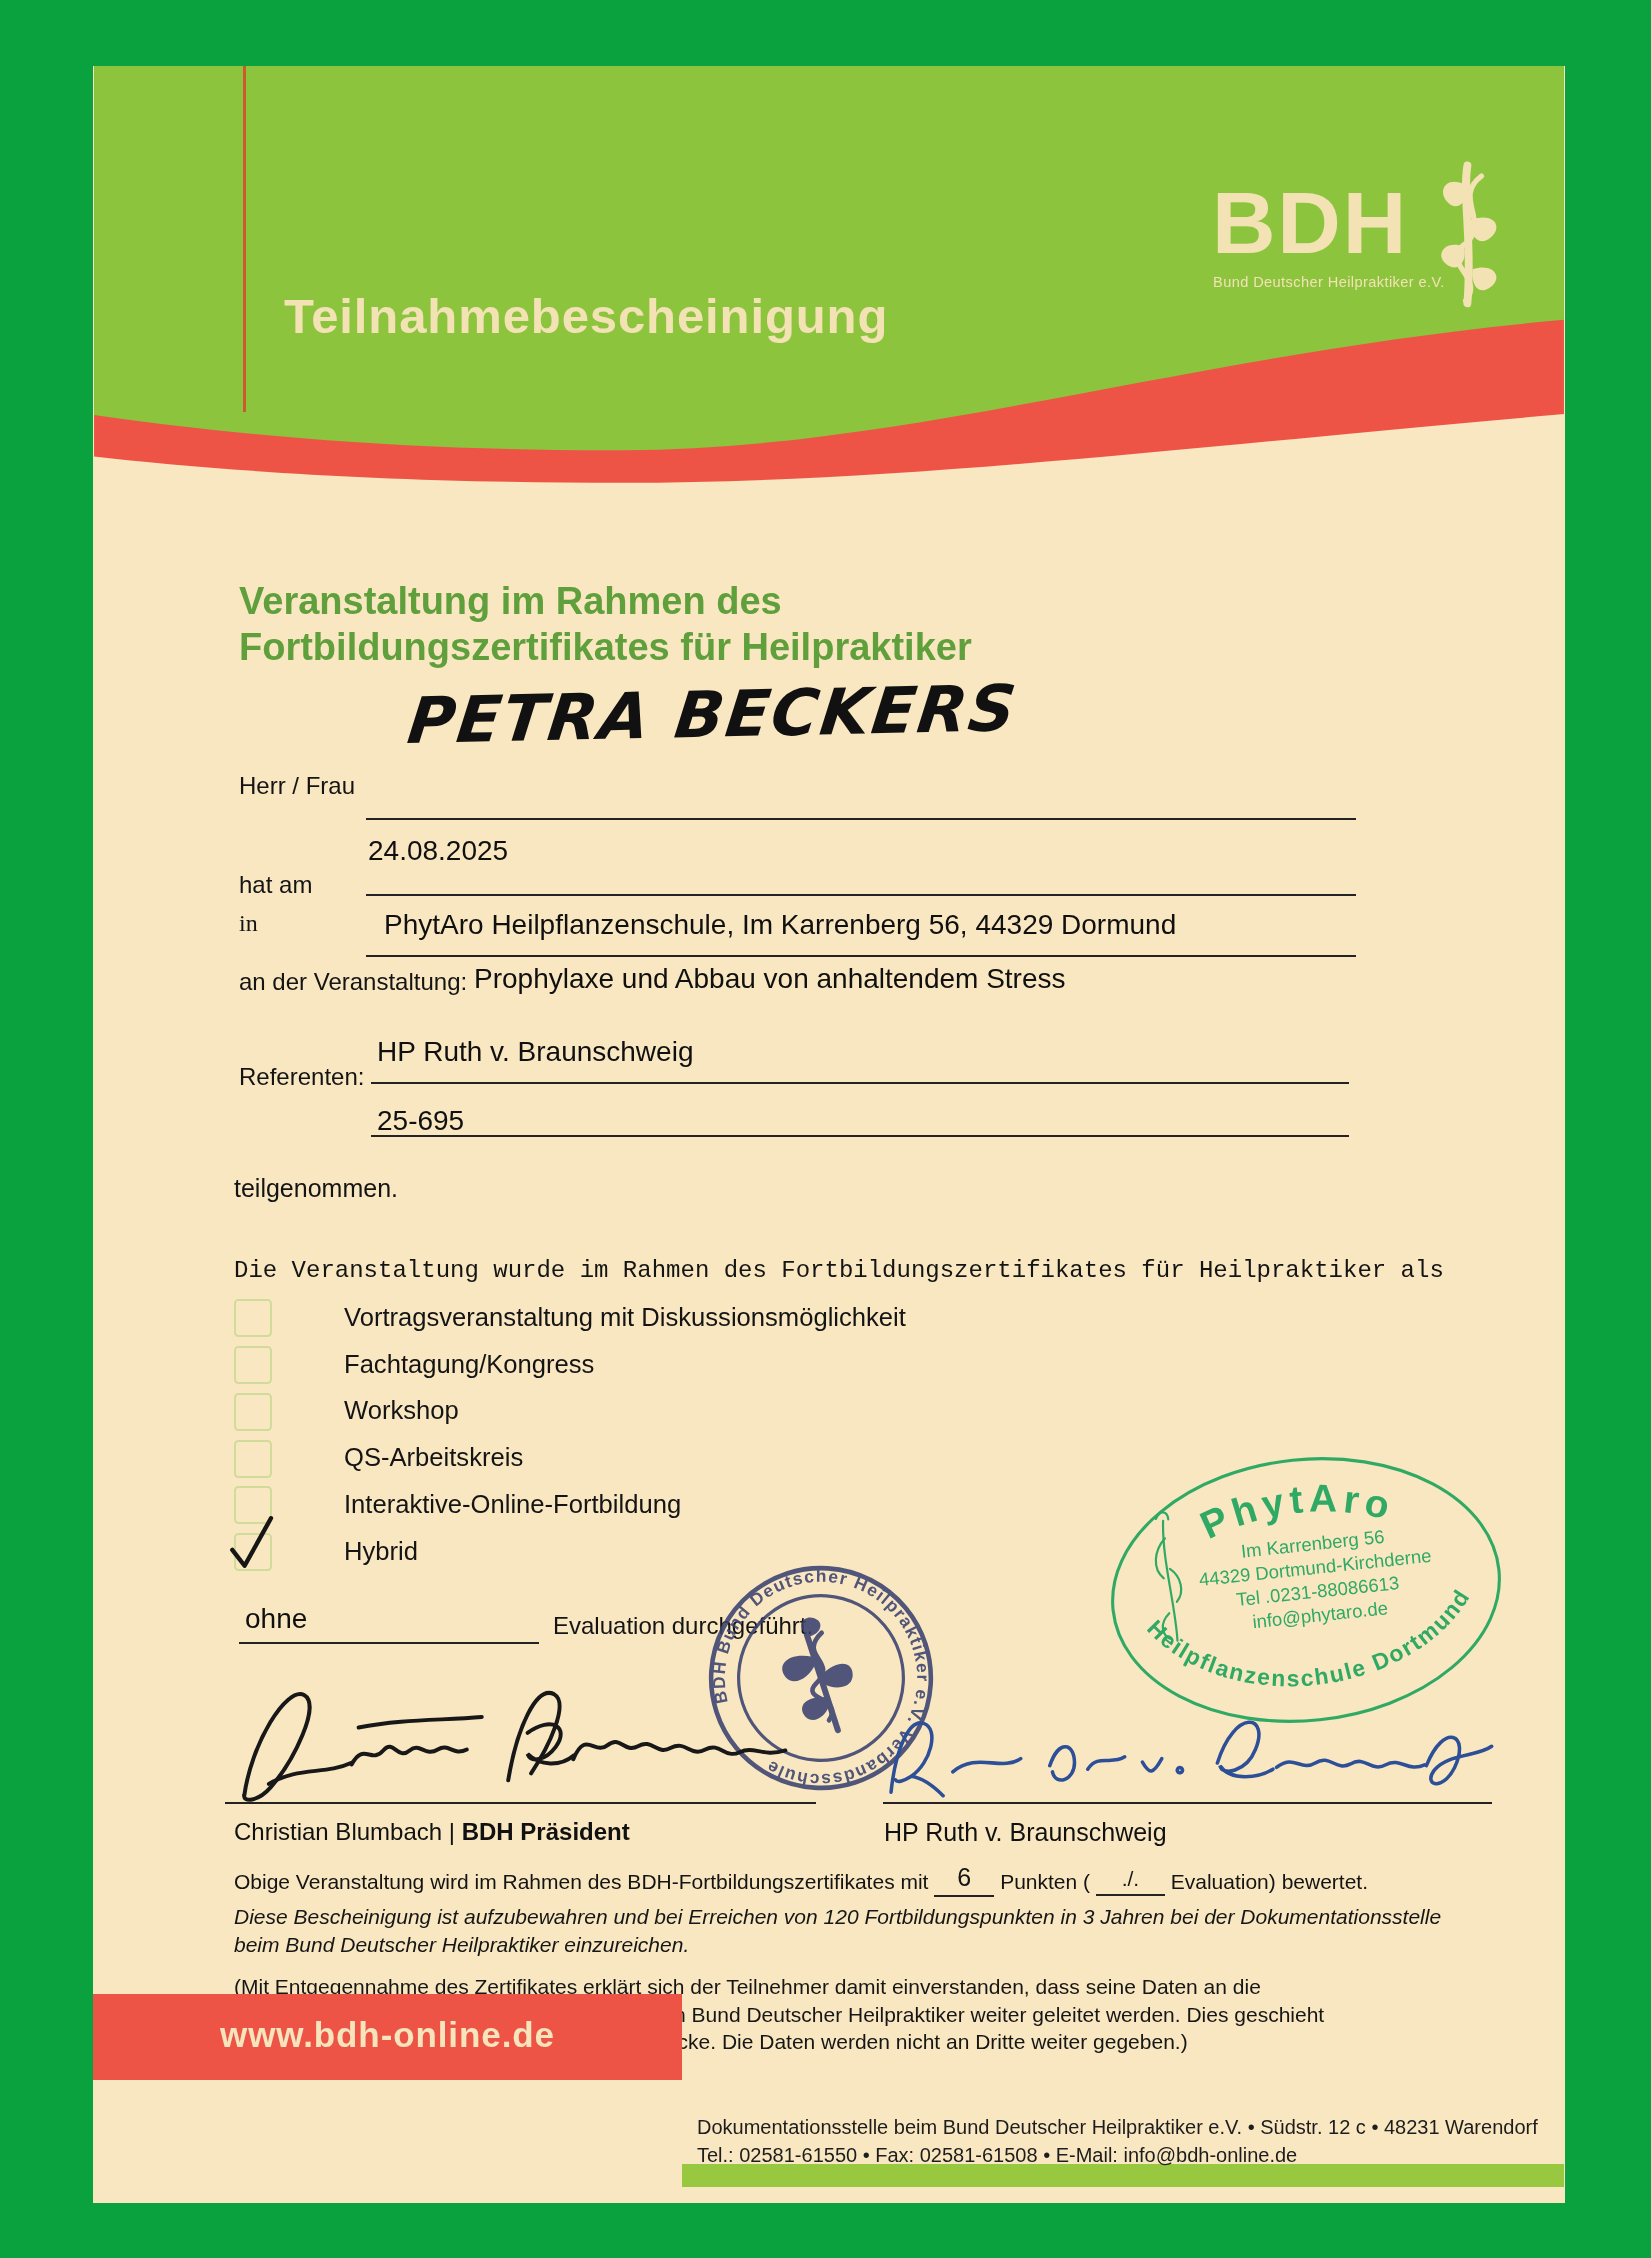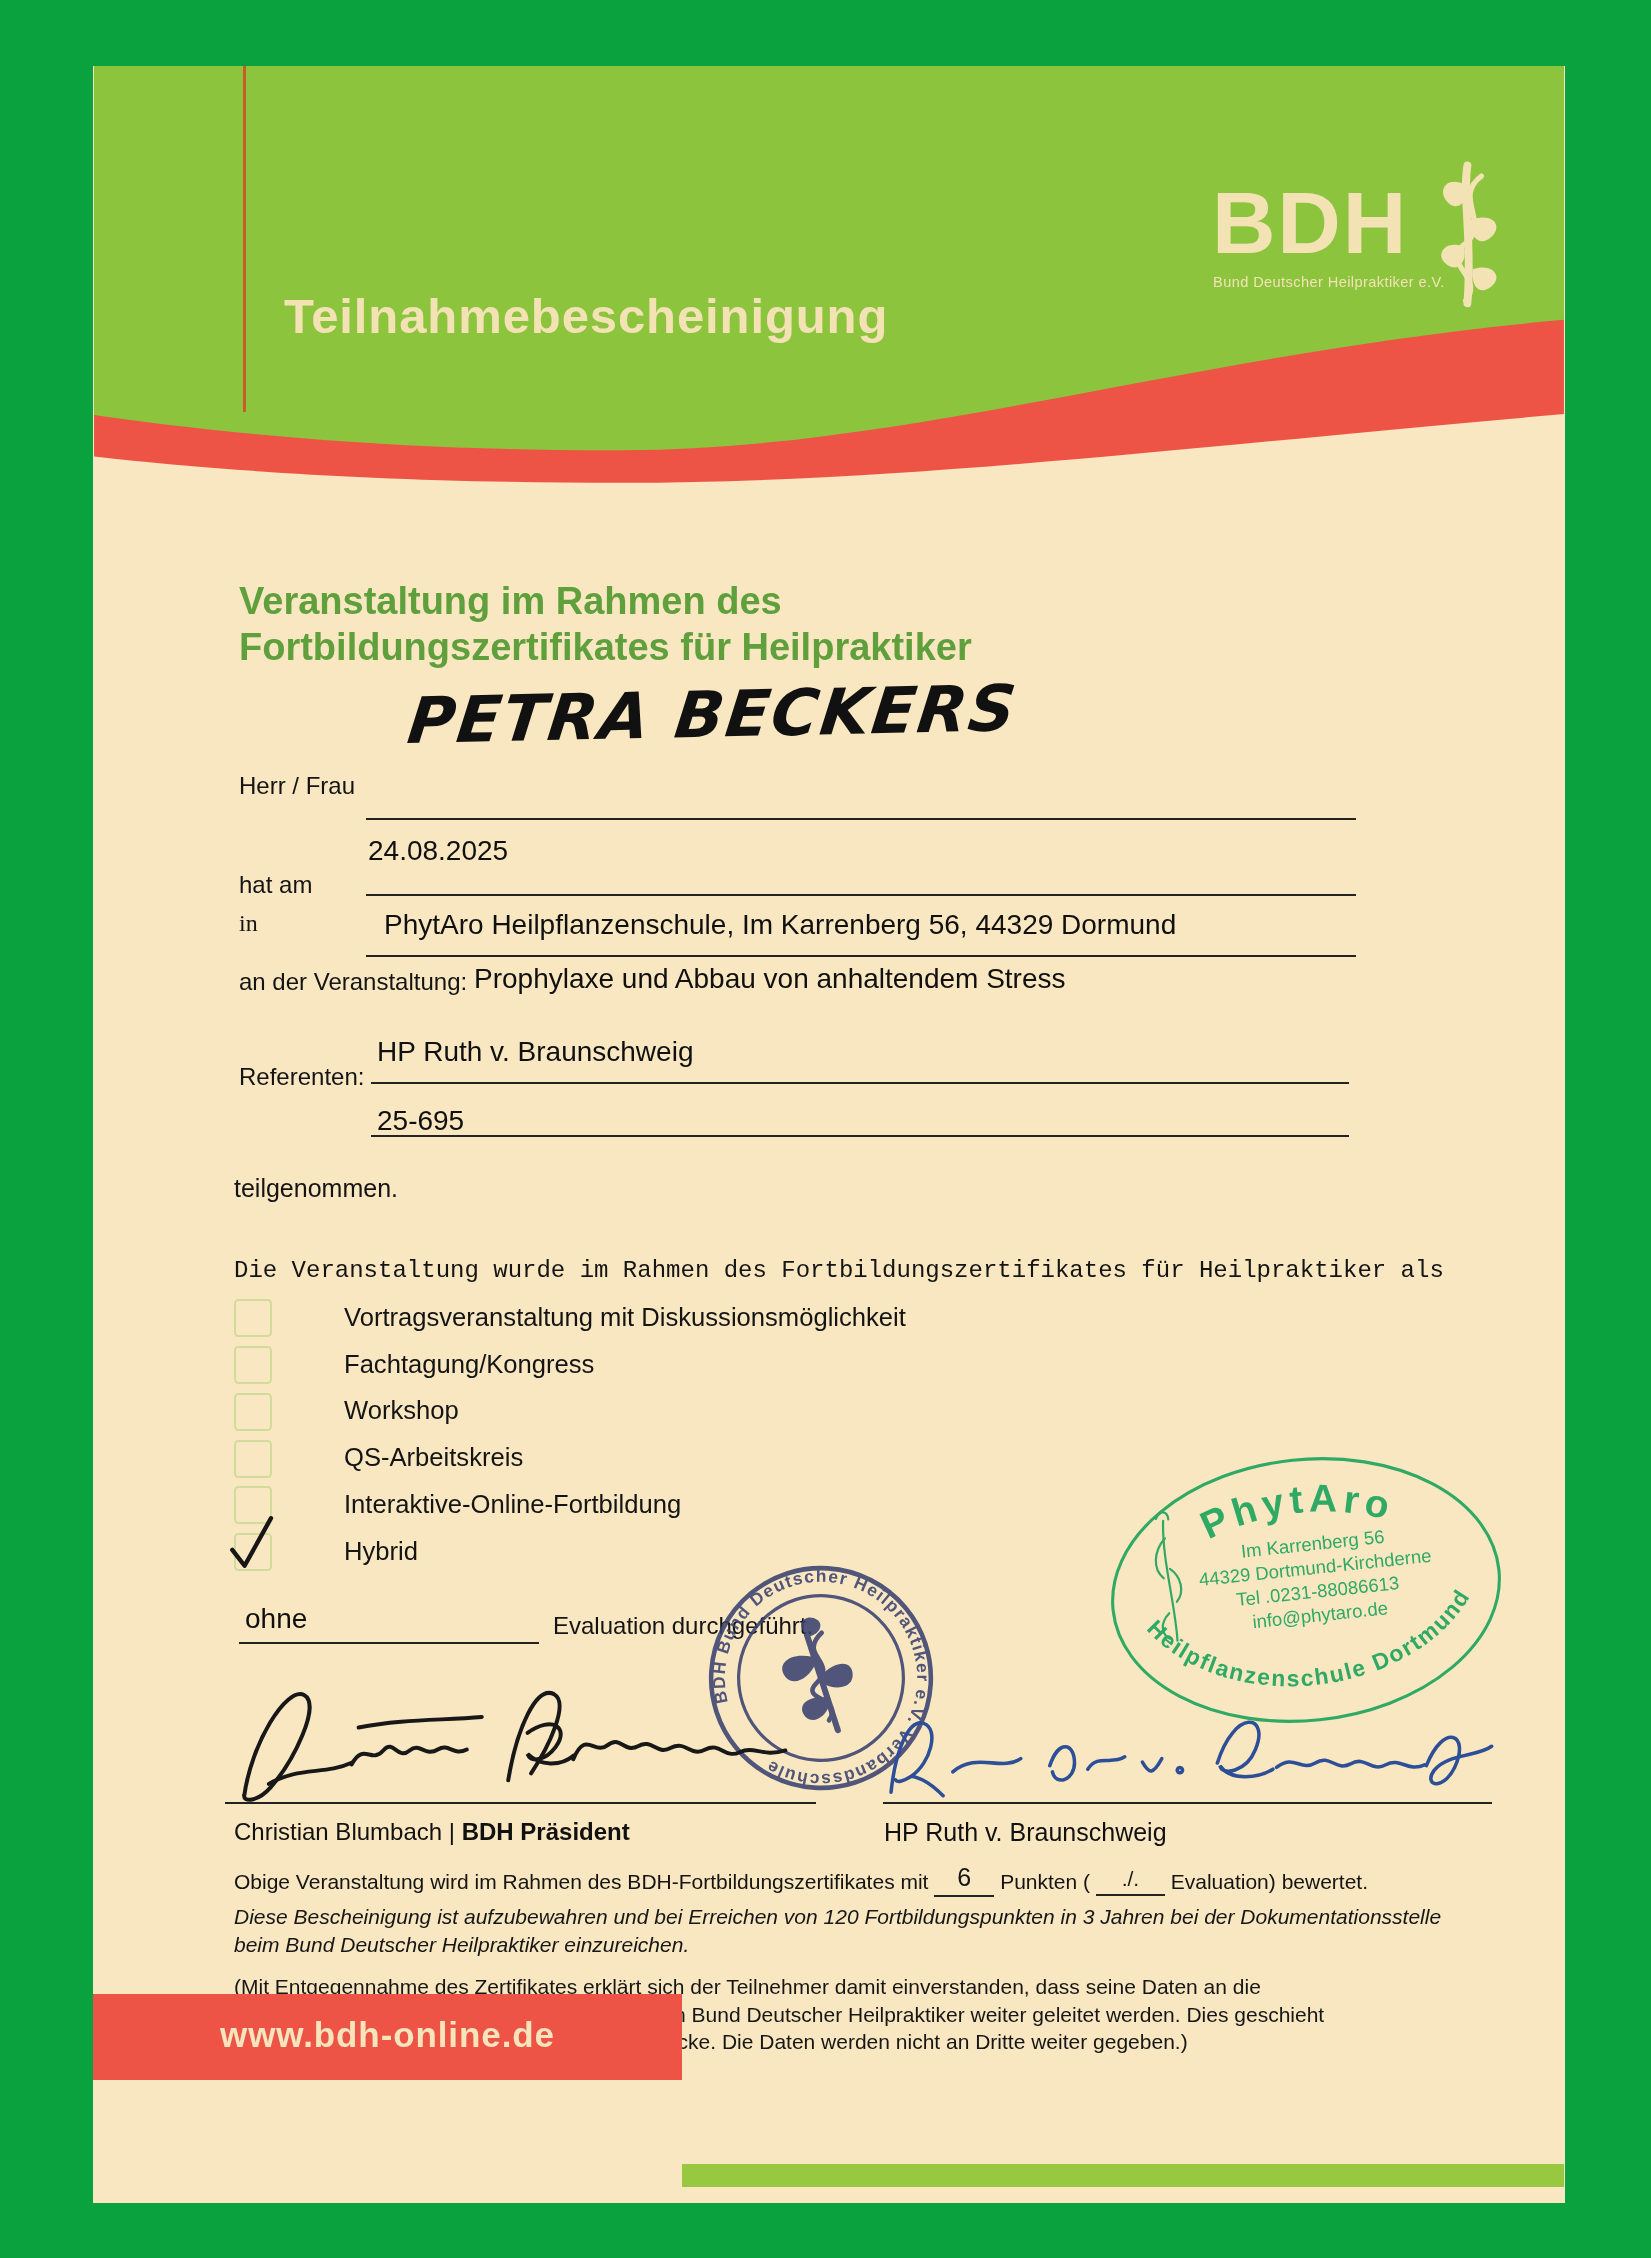--- a/index.html
+++ b/index.html
@@ -210,15 +210,19 @@
     <span>Evaluation) bewertet.</span>
   </div>
 
   <div class="abs par" style="left:141px;top:1837px;width:1226px;font-style:italic;">Diese Bescheinigung ist aufzubewahren und bei Erreichen von 120 Fortbildungspunkten in 3 Jahren bei der Dokumentationsstelle beim Bund Deutscher Heilpraktiker einzureichen.</div>
   <div class="abs par" style="left:141px;top:1907px;width:1226px;">(Mit Entgegennahme des Zertifikates erklärt sich der Teilnehmer damit einverstanden, dass seine Daten an die Dokumentationsstelle Fortbildungszertifikat beim Bund Deutscher Heilpraktiker weiter geleitet werden. Dies geschieht ausschließlich für interne, organisatorische Zwecke. Die Daten werden nicht an Dritte weiter gegeben.)</div>
 
   <div class="abs footer-red" style="left:0;top:1928px;width:589px;height:86px;">
     <div class="footer-url" style="line-height:81px;">www.bdh-online.de</div>
   </div>
   <div class="abs footer-green" style="left:589px;top:2098px;width:882px;height:23px;"></div>
+  <div class="abs contact" style="left:604px;top:2047px;">
+    <div>Dokumentationsstelle beim Bund Deutscher Heilpraktiker e.V. • Südstr. 12 c • 48231 Warendorf</div>
+    <div>Tel.: 02581-61550 • Fax: 02581-61508 • E-Mail: info@bdh-online.de</div>
+  </div>
 
 </div>
 
 
 </body></html>

